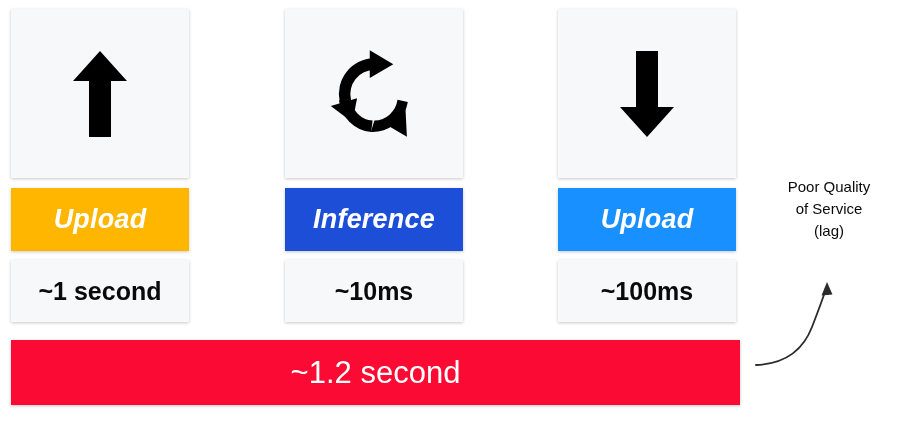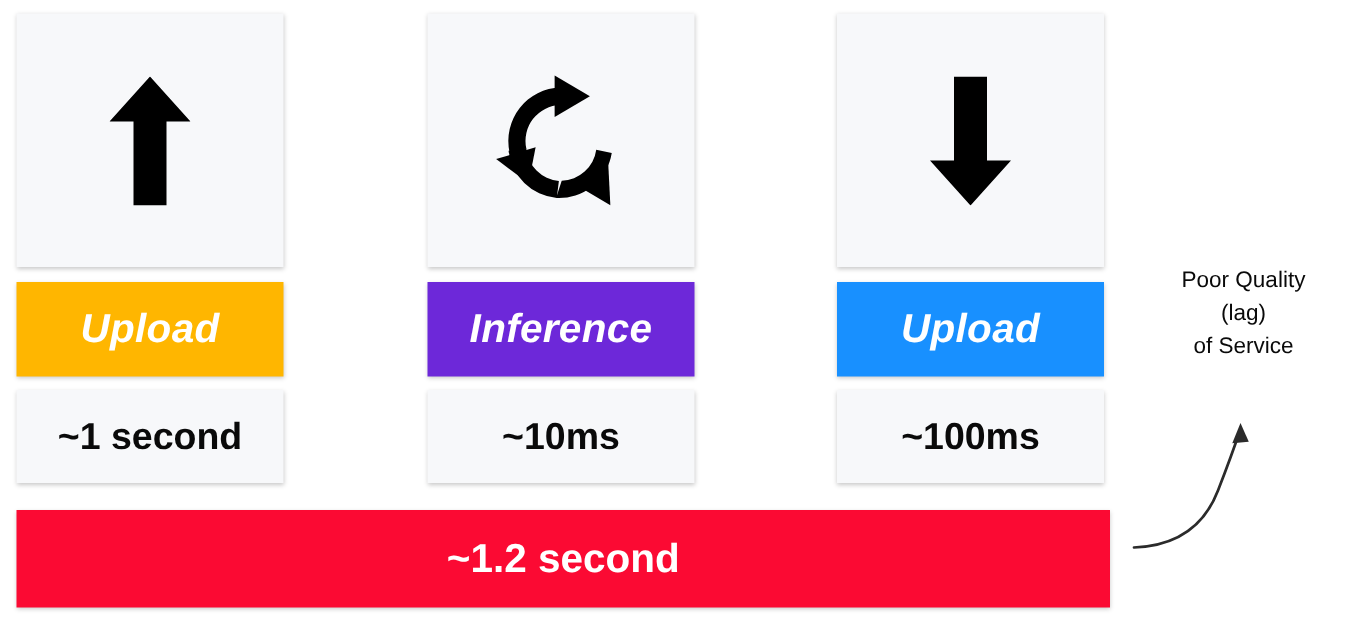--- a/index.html
+++ b/index.html
@@ -93,22 +93,22 @@
     top: 340px;
     width: 729px;
     height: 65px;
     box-shadow: 0 1px 3px rgba(0,0,0,0.22);
     display: flex;
     align-items: center;
     justify-content: center;
   }
   .total-bar .total-text {
     color: #ffffff;
-    font-size: 27px;
-    font-weight: bold;
+    font-size: 31px;
+    font-weight: normal;
     line-height: 1;
   }
 
   
   .annotation {
     position: absolute;
     left: 755px;
     top: 176px;
     width: 148px;
     text-align: center;
@@ -169,21 +169,21 @@
 
             <path d="M47.0 90.5
                      A38 38 0 0 1 12.8 57.0
                      L25.3 55.0
                      A25.5 25.5 0 0 0 48.5 78.3 Z"></path>
             <polygon points="4.0,62.8 32.0,54.4 27.0,80.0"></polygon>
           </g>
         </svg>
       </span>
     </div>
-    <div class="label-band" style="background:#6d28d9">
+    <div class="label-band" style="background:#1d4ed8">
       <span class="band-text">Inference</span>
     </div>
     <div class="value-card">
       <span class="value-text">~10ms</span>
     </div>
   </div>
 
   <div class="stage-col" data-col="2">
     <div class="icon-card">
       <span>
@@ -199,22 +199,22 @@
       <span class="value-text">~100ms</span>
     </div>
   </div>
 
   <div class="total-bar" style="background:#FB0A33">
     <span class="total-text">~1.2 second</span>
   </div>
 
   <div class="annotation">
     <span class="ann-line">Poor Quality</span>
+    <span class="ann-line">of Service</span>
     <span class="ann-line">(lag)</span>
-    <span class="ann-line">of Service</span>
   </div>
 
   <div class="ann-arrow">
     <svg width="110" height="115" viewBox="0 0 110 115" aria-hidden="true">
       <path d="M16 100 C 42 99, 62 88, 72 62 C 79 44, 84 30, 87 21" fill="none" stroke="#2b2b2b" stroke-width="1.8" stroke-linecap="round"></path>
       <path d="M87 17 L 81.5 30.5 L 92.5 29.5 Z" fill="#2b2b2b"></path>
     </svg>
   </div>
 
 </div>

